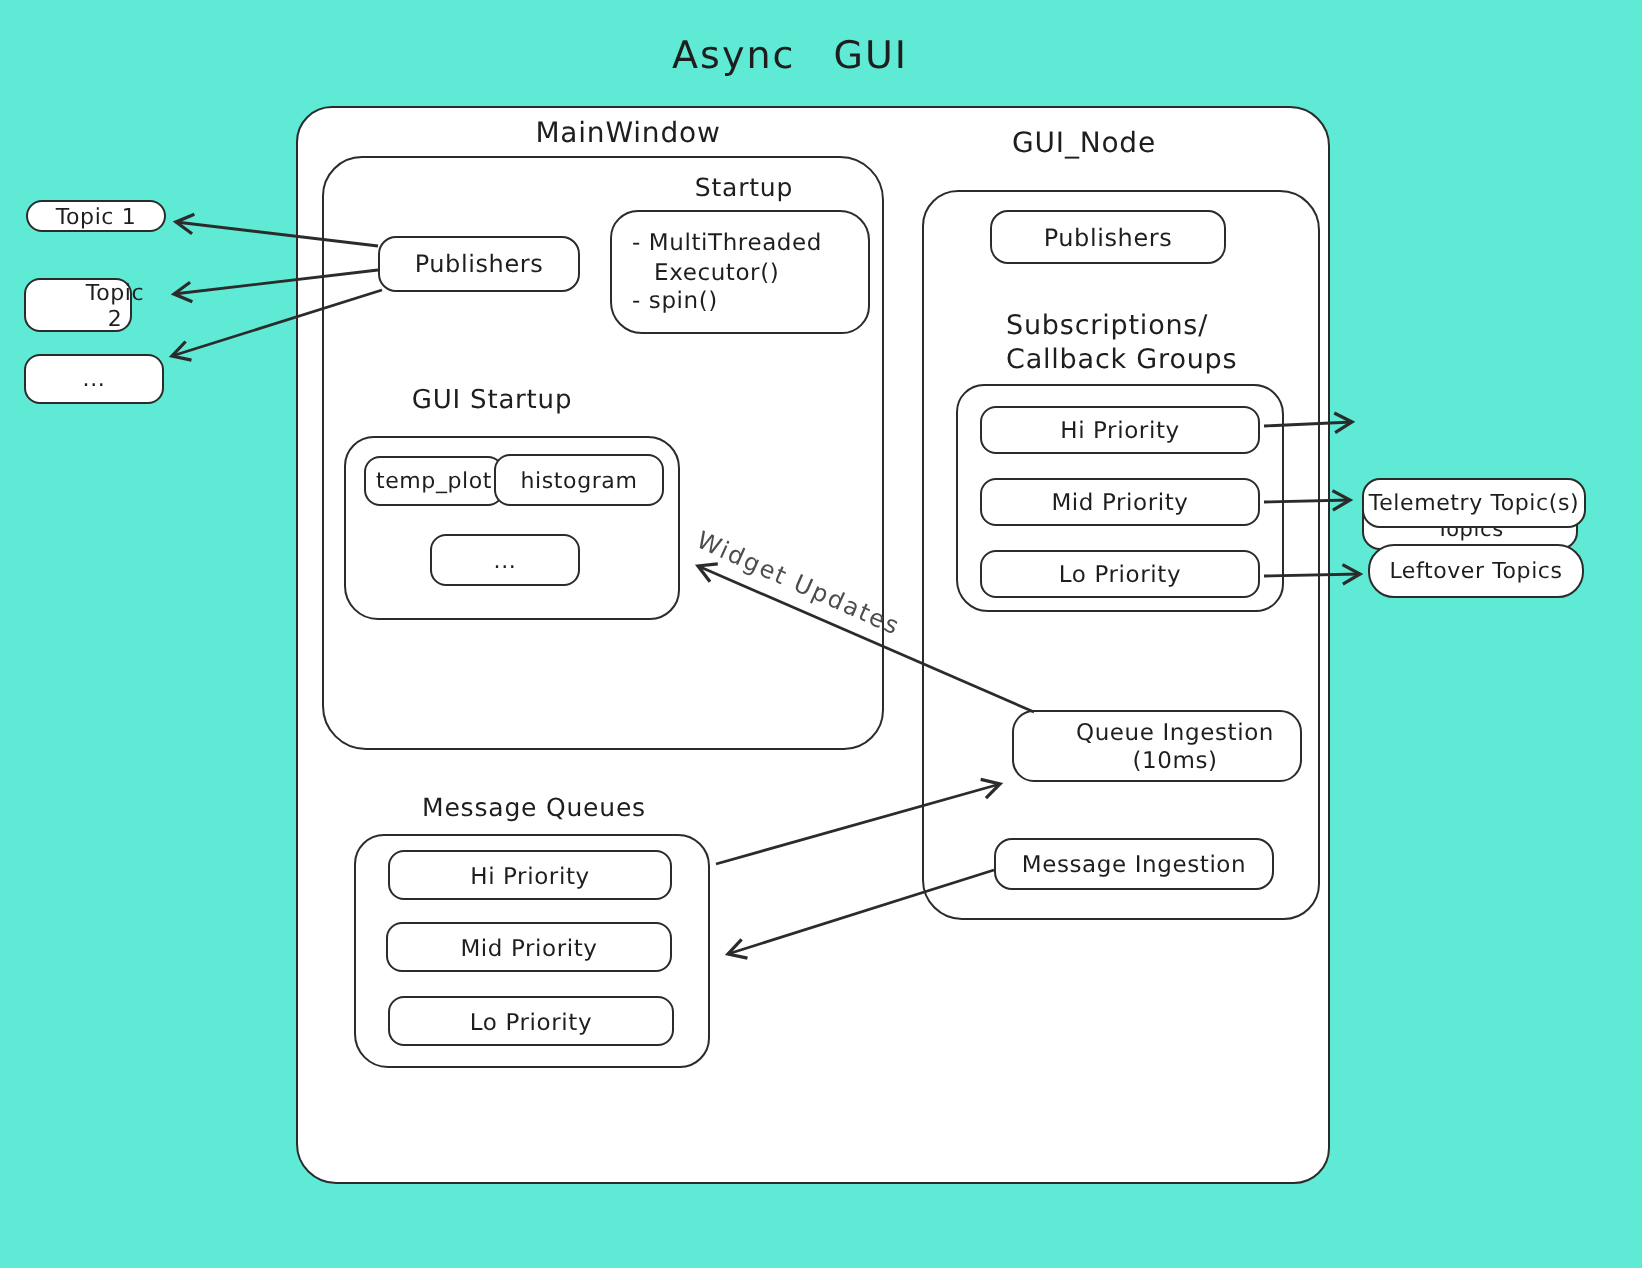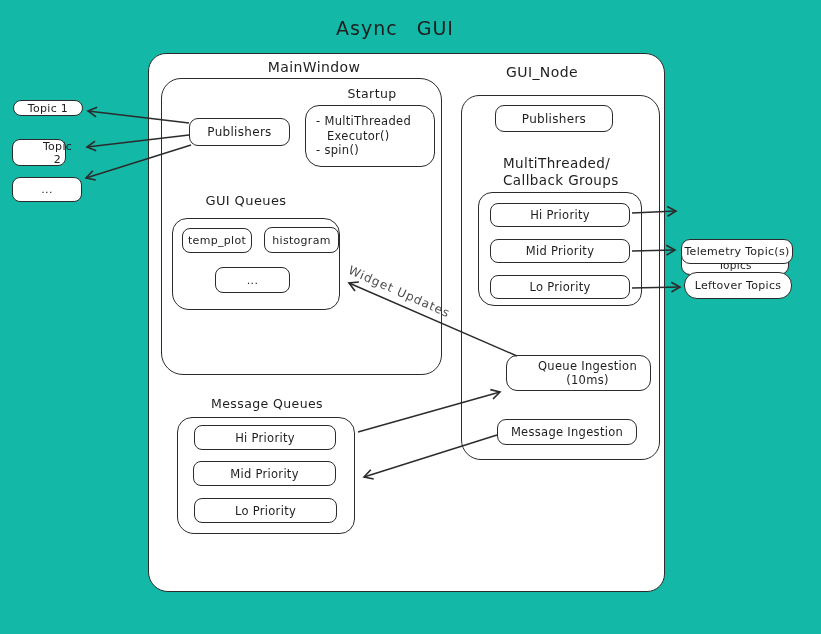--- a/index.html
+++ b/index.html
@@ -1,17 +1,17 @@
 <!DOCTYPE html>
 <html><head>
 <meta charset="utf-8">
 <style>
   html,body{margin:0;padding:0;background:#ffffff;}
   .canvas{
-    position:relative;width:821px;height:634px;background:#14b8a6;
+    position:relative;width:821px;height:634px;background:#5eead4;
     font-family:"DejaVu Sans",sans-serif;color:#1e1e1e;overflow:hidden;
   }
   .box{
     position:absolute;box-sizing:border-box;background:#ffffff;
     border:1.6px solid #2b2b2b;border-radius:10px;
   }
   .cbox{display:flex;align-items:center;justify-content:center;text-align:center;letter-spacing:.3px;}
   .lbl{position:absolute;letter-spacing:.4px;white-space:nowrap;}
   .lblc{text-align:center;}
   .title{font-size:19px;word-spacing:12px;letter-spacing:1px;}
@@ -58,35 +58,35 @@
 
     <div class="lbl lblc f125" style="left:330px;top:86px;width:84px;">Startup</div>
     <div class="box r14" style="left:305px;top:105px;width:130px;height:62px;">
       <div class="startup-text">
         <div>- MultiThreaded</div>
         <div class="indent">Executor()</div>
         <div>- spin()</div>
       </div>
     </div>
 
-    <div class="lbl lblc f13" style="left:186px;top:193px;width:120px;">GUI Queues</div>
+    <div class="lbl lblc f13" style="left:186px;top:193px;width:120px;">GUI Startup</div>
     <div class="box r15" style="left:172px;top:218px;width:168px;height:92px;"></div>
     <div class="box cbox f11 r8" style="left:182px;top:228px;width:70px;height:25px;">temp_plot</div>
-    <div class="box cbox f11 r8" style="left:264px;top:227px;width:75px;height:26px;">histogram</div>
+    <div class="box cbox f11 r8" style="left:247px;top:227px;width:85px;height:26px;">histogram</div>
     <div class="box cbox f11 r8" style="left:215px;top:267px;width:75px;height:26px;">...</div>
   </div>
 
   <div>
     <div class="lbl lblc f14" style="left:486px;top:64px;width:112px;">GUI_Node</div>
     <div class="box r18" style="left:461px;top:95px;width:199px;height:365px;"></div>
 
     <div class="box cbox f12 r9" style="left:495px;top:105px;width:118px;height:27px;">Publishers</div>
 
     <div class="lbl subs-title" style="left:503px;top:155px;">
-      <div>MultiThreaded/</div>
+      <div>Subscriptions/</div>
       <div>Callback Groups</div>
     </div>
     <div class="box r14" style="left:478px;top:192px;width:164px;height:114px;"></div>
     <div class="box cbox f115 r8" style="left:490px;top:203px;width:140px;height:24px;">Hi Priority</div>
     <div class="box cbox f115 r8" style="left:490px;top:239px;width:140px;height:24px;">Mid Priority</div>
     <div class="box cbox f115 r8" style="left:490px;top:275px;width:140px;height:24px;">Lo Priority</div>
 
     <div class="box cbox f115 r11" style="left:506px;top:355px;width:145px;height:36px;">Queue Ingestion (10ms)</div>
     <div class="box cbox f115 r9" style="left:497px;top:419px;width:140px;height:26px;">Message Ingestion</div>
   </div>

